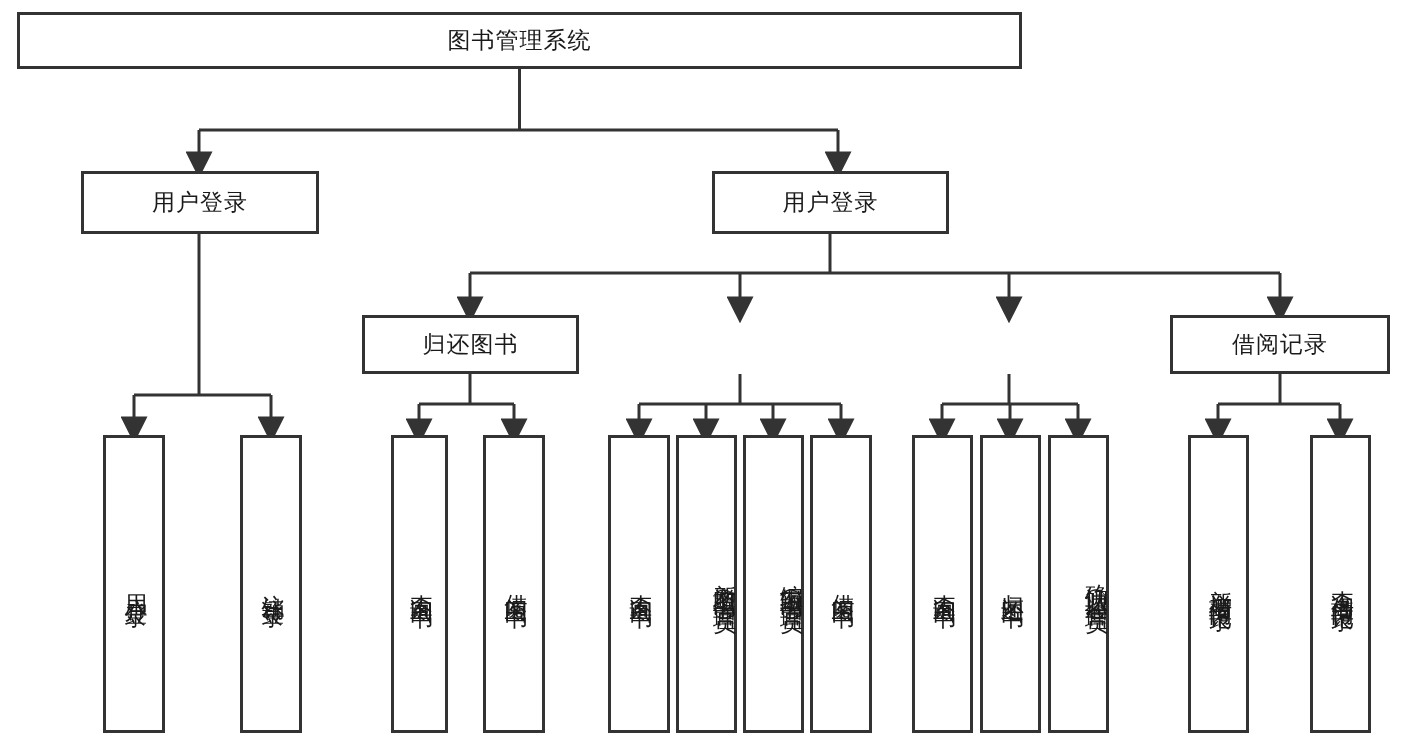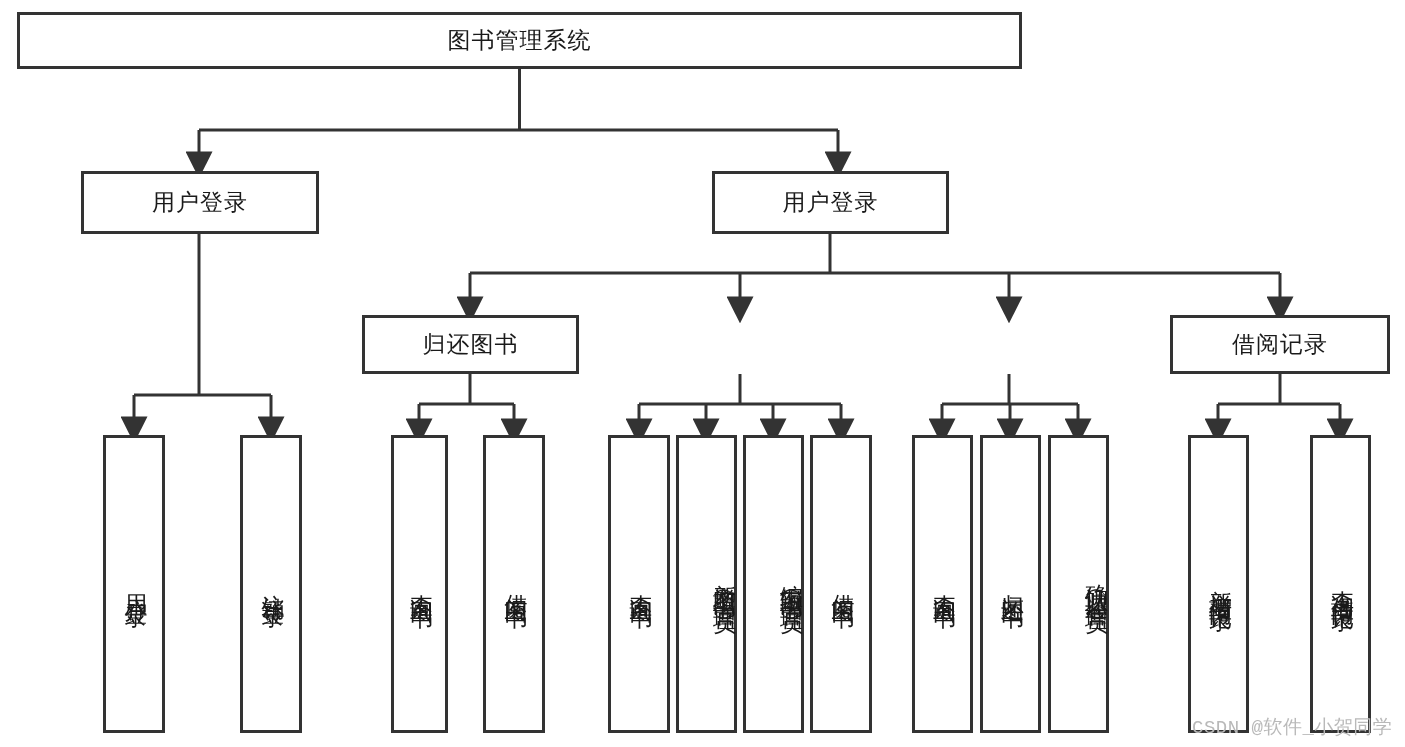--- a/index.html
+++ b/index.html
@@ -126,15 +126,14 @@
   <div class="node vert" id="leaf-4" style="left: 608px; top: 435px; width: 62px; height: 298px;">查询图书</div>
   <div class="node vert topalign" id="leaf-5" style="left: 676px; top: 435px; width: 61px; height: 298px;">新增图书（管理员）</div>
   <div class="node vert topalign" id="leaf-6" style="left: 743px; top: 435px; width: 61px; height: 298px;">编辑图书（管理员）</div>
   <div class="node vert" id="leaf-7" style="left: 810px; top: 435px; width: 62px; height: 298px;">借阅图书</div>
   <div class="node vert" id="leaf-8" style="left: 912px; top: 435px; width: 61px; height: 298px;">查询图书</div>
   <div class="node vert" id="leaf-9" style="left: 980px; top: 435px; width: 61px; height: 298px;">归还图书</div>
   <div class="node vert topalign" id="leaf-10" style="left: 1048px; top: 435px; width: 61px; height: 298px;">确认归还（管理员）</div>
   <div class="node vert" id="leaf-11" style="left: 1188px; top: 435px; width: 61px; height: 298px;">新增借阅记录</div>
   <div class="node vert" id="leaf-12" style="left: 1310px; top: 435px; width: 61px; height: 298px;">查询借阅记录</div>
 
-  <div class="watermark" id="watermark" style="left: 1192px; top: 714px; color: rgb(185, 185, 185);">CSDN @软件_小贺同学</div>
 
 </div>
 
 </body></html>

